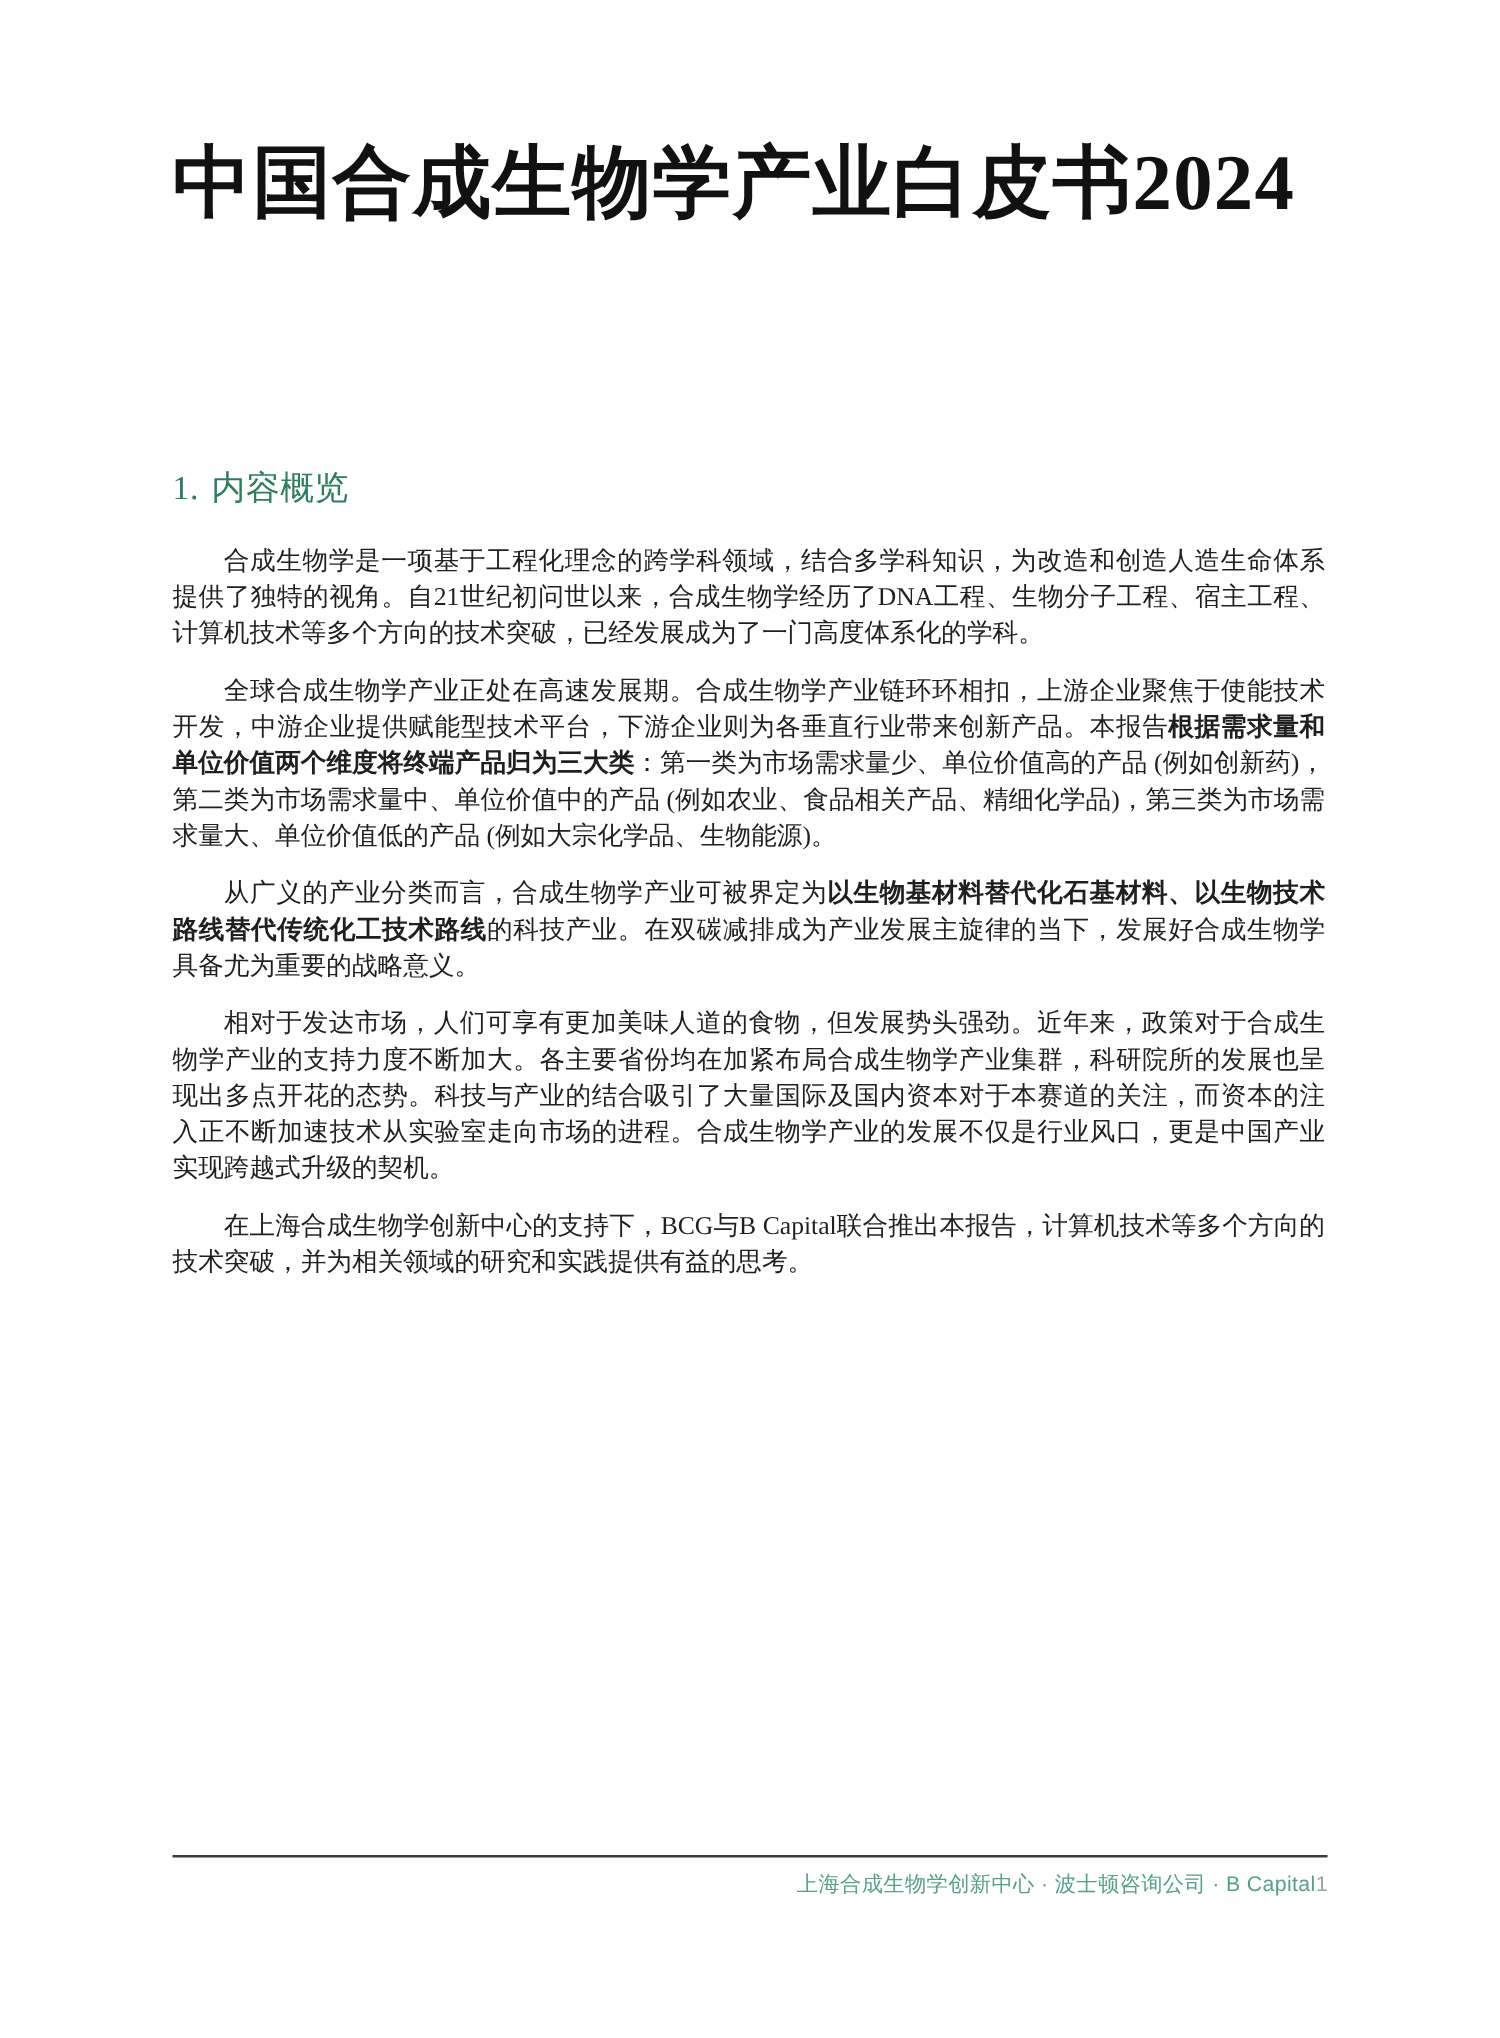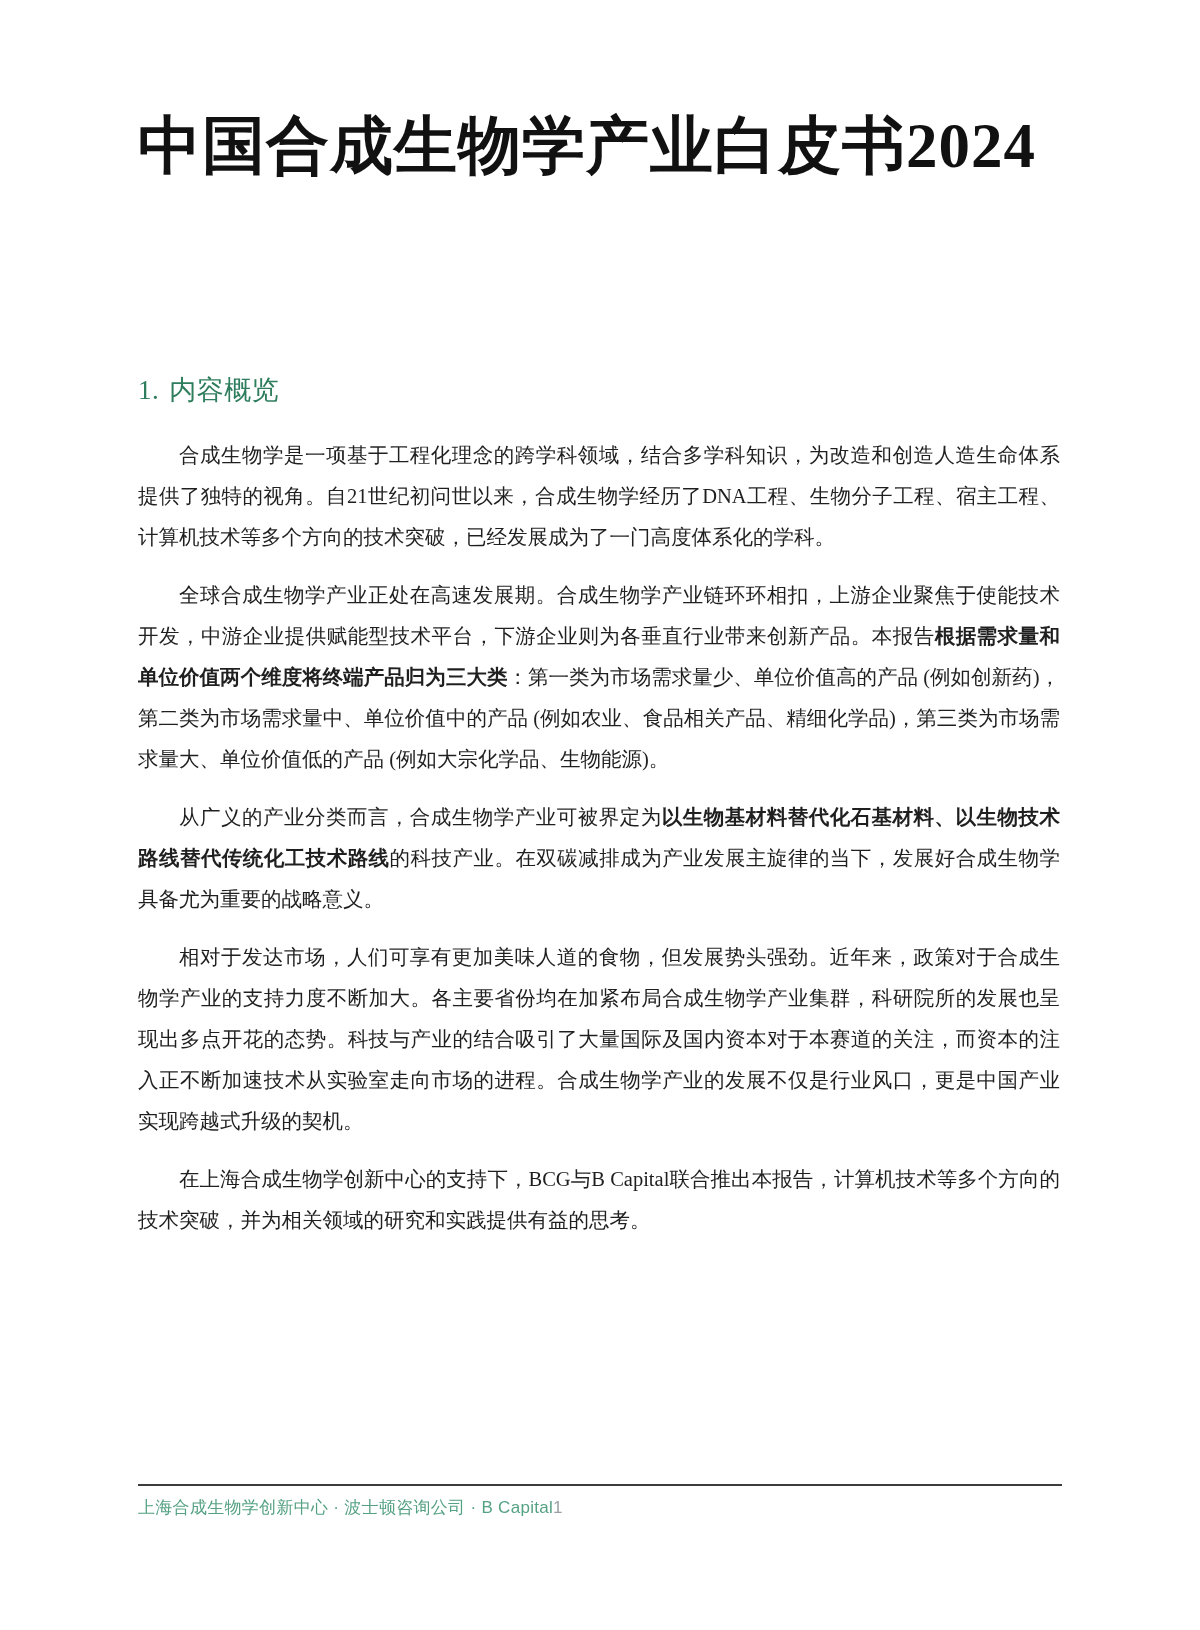--- a/index.html
+++ b/index.html
@@ -34,21 +34,21 @@
     font-weight: 400;
     color: var(--accent, #2e7d5c);
     letter-spacing: 0.5px;
   }
   .section-heading .section-num {
     margin-right: 10px;
   }
   .body-text {
     margin-top: 27px;
     font-size: 20.5px;
-    line-height: 41px;
+    line-height: 29px;
     text-align: justify;
   }
   .para {
     text-indent: 2em;
     margin-bottom: 17px;
   }
   .para .bold {
     font-weight: 700;
   }
   .footer {
@@ -56,21 +56,21 @@
     left: 138px;
     right: 138px;
     top: 1484px;
   }
   .footer-rule {
     height: 2px;
     background: var(--rule-dark, #3c3c3c);
   }
   .footer-row {
     display: flex;
-    justify-content: flex-start;
+    justify-content: flex-end;
     align-items: baseline;
     margin-top: 10px;
     font-family: "Liberation Sans", sans-serif;
     font-size: 17px;
   }
   .footer-left {
     color: var(--footer-green, #55a183);
     letter-spacing: 0.3px;
   }
   .footer-page {

